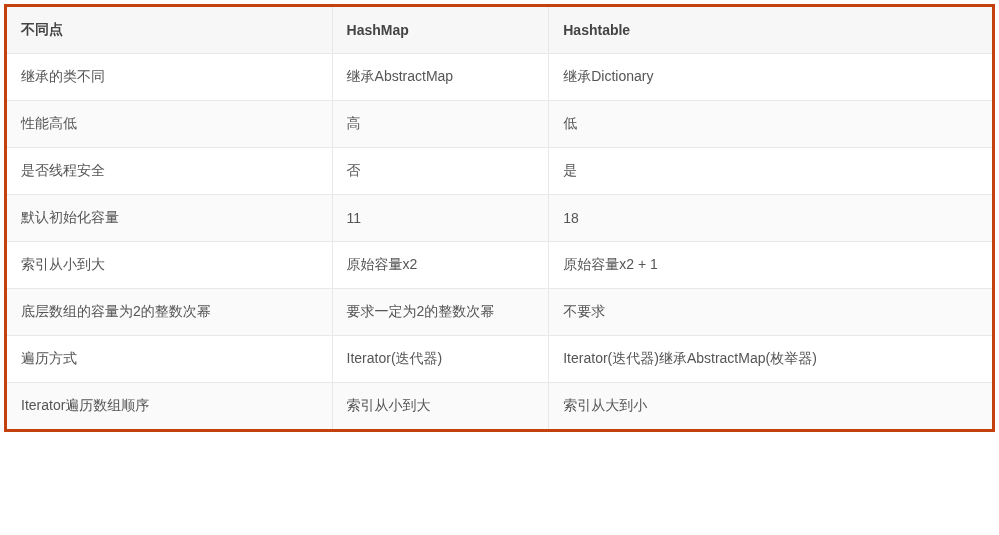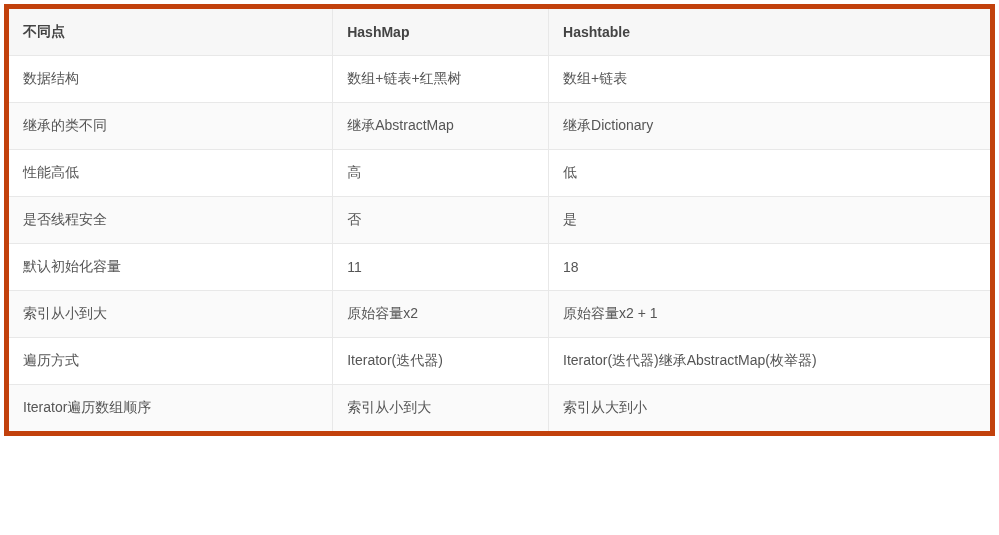--- a/index.html
+++ b/index.html
@@ -9,21 +9,21 @@
     }
     body {
       font-family: -apple-system, BlinkMacSystemFont, "Segoe UI", "PingFang SC", "Hiragino Sans GB", "Microsoft YaHei", sans-serif;
       background: #ffffff;
       padding: 4px;
       font-size: 14px;
       color: #555;
     }
     .table-container {
       width: 991px;
-      border: 5px solid #c2410c;
+      border: 3px solid #c2410c;
     }
     table {
       width: 100%;
       border-collapse: collapse;
     }
     th, td {
       padding: 14px 14px;
       text-align: left;
       border-bottom: 1px solid #e8e8e8;
       border-right: 1px solid #e8e8e8;
@@ -63,25 +63,20 @@
   <table>
     <thead>
       <tr>
         <th>不同点</th>
         <th>HashMap</th>
         <th>Hashtable</th>
       </tr>
     </thead>
     <tbody>
       <tr>
-        <td>数据结构</td>
-        <td>数组+链表+红黑树</td>
-        <td>数组+链表</td>
-      </tr>
-      <tr>
         <td>继承的类不同</td>
         <td>继承AbstractMap</td>
         <td>继承Dictionary</td>
       </tr>
       <tr>
         <td>性能高低</td>
         <td>高</td>
         <td>低</td>
       </tr>
       <tr>
@@ -93,20 +88,25 @@
         <td>默认初始化容量</td>
         <td>11</td>
         <td>18</td>
       </tr>
       <tr>
         <td>索引从小到大</td>
         <td>原始容量x2</td>
         <td>原始容量x2 + 1</td>
       </tr>
       <tr>
+        <td>底层数组的容量为2的整数次幂</td>
+        <td>要求一定为2的整数次幂</td>
+        <td>不要求</td>
+      </tr>
+      <tr>
         <td>遍历方式</td>
         <td>Iterator(迭代器)</td>
         <td>Iterator(迭代器)继承AbstractMap(枚举器)</td>
       </tr>
       <tr>
         <td>Iterator遍历数组顺序</td>
         <td>索引从小到大</td>
         <td>索引从大到小</td>
       </tr>
     </tbody>

